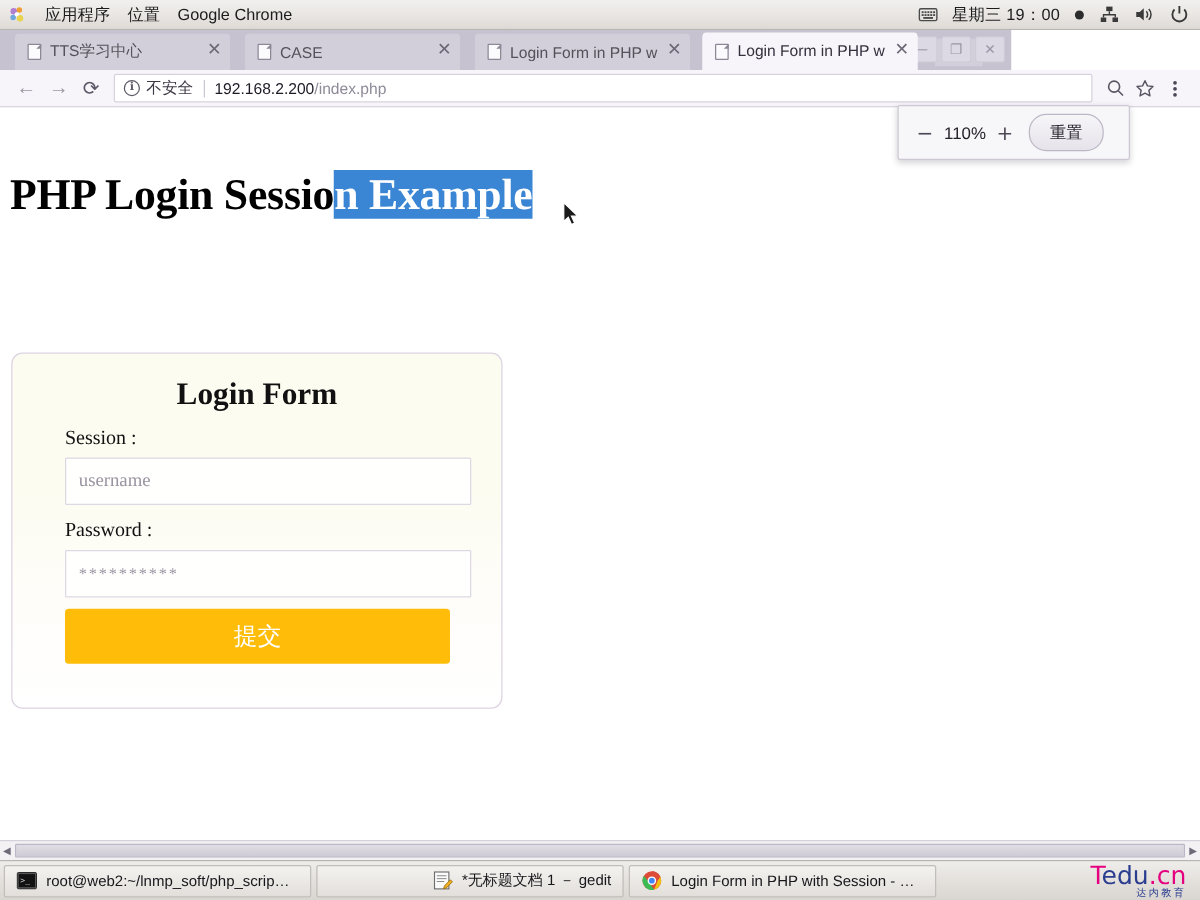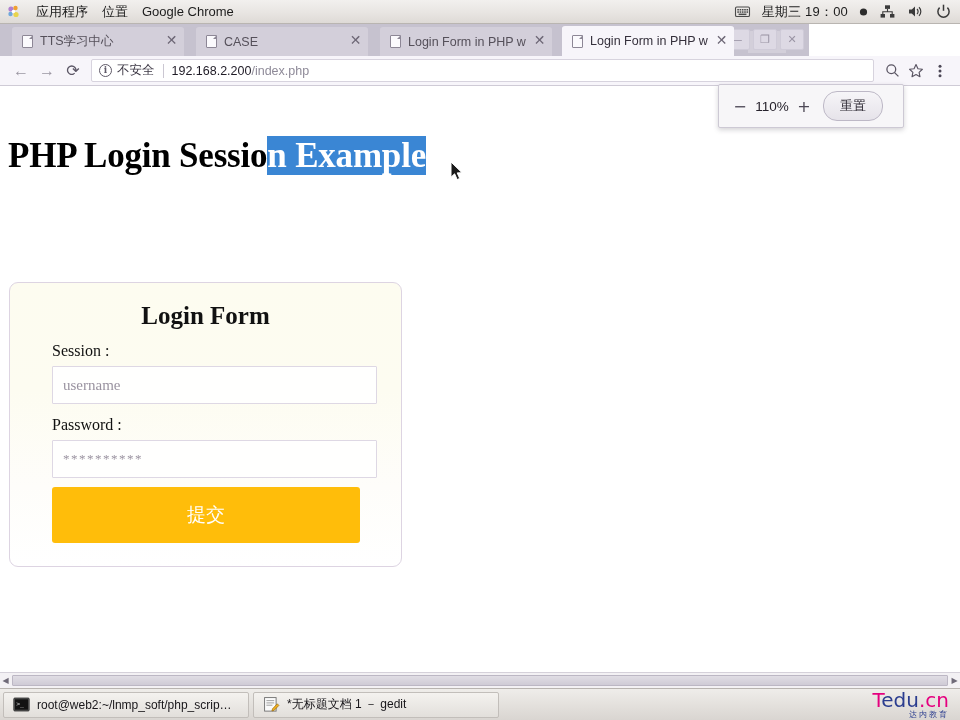--- a/index.html
+++ b/index.html
@@ -157,21 +157,21 @@
   }
   .field-input {
     display: block; width: 325px; height: 38px; margin: 6px 0 0 42px;
     border: 1px solid #ded8e4; background: #fffffe; border-radius: 1px;
     font-family: "Liberation Serif", serif; font-size: 15px;
     color: #222; padding: 0 10px; outline: none;
   }
   .field-input::placeholder { color: #9a93a0; }
   .field-input.pw { letter-spacing: 1.5px; font-size: 13px; }
   .submit-btn {
-    display: block; width: 308px; height: 56px; margin: 9px 0 0 42px;
+    display: block; width: 308px; height: 44px; margin: 9px 0 0 42px;
     background: #ffbd0a; border: none; border-radius: 3px;
     color: #ffffff; font-size: 19px; cursor: pointer;
     font-family: "Liberation Sans", sans-serif;
   }
 
   
   .zoom-bubble {
     position: absolute; left: 718px; top: 84px;
     width: 186px; height: 44px;
     background: #f7f6f8; border: 1px solid #cdc9d4;
@@ -413,35 +413,48 @@
       <span class="task-ico">
         <svg width="17" height="17" viewBox="0 0 17 17">
           <rect x="0.8" y="2" width="15.4" height="13" rx="1" fill="#555" stroke="#2b2b2b" stroke-width="0.8"></rect>
           <rect x="2" y="3.3" width="13" height="10.4" fill="#121212"></rect>
           <text x="3.2" y="10.4" font-size="6.5" fill="#d8d8d8" font-family="monospace">&gt;_</text>
         </svg>
       </span>
       <span>root@web2:~/lnmp_soft/php_scrip…</span>
     </div>
 
-    <div class="task-btn" style="width:246px;">
+    <div class="task-btn" style="width:246px;justify-content:flex-end;">
       <span class="task-ico">
         <svg width="17" height="17" viewBox="0 0 17 17">
           <rect x="1.6" y="1.6" width="11.5" height="13.5" fill="#fafafa" stroke="#6d6d6d" stroke-width="0.9"></rect>
           <g stroke="#8c8c8c" stroke-width="0.8">
             <line x1="3.4" y1="4.6" x2="11.2" y2="4.6"></line>
               <line x1="3.4" y1="6.9" x2="11.2" y2="6.9"></line>
             <line x1="3.4" y1="9.2" x2="9.4" y2="9.2"></line>
           </g>
           <path d="M9.5 12.8 L14.3 7.8 L15.9 9.4 L11.1 14.4 L8.9 15 z" fill="#f0b020" stroke="#9a6c10" stroke-width="0.7"></path>
         </svg>
       </span>
       <span>*无标题文档 1 － gedit</span>
     </div>
 
+    <div class="task-btn" style="width:246px;">
+      <span class="task-ico">
+        <svg width="17" height="17" viewBox="0 0 17 17">
+          <circle cx="8.5" cy="8.5" r="7.5" fill="#dd4b39"></circle>
+          <path d="M8.5 1 A7.5 7.5 0 0 1 15.2 5.3 L8.5 5.3 z" fill="#dd4b39"></path>
+          <path d="M15.2 5.3 A7.5 7.5 0 0 1 10.3 15.7 L13 9 z" fill="#f4c20d"></path>
+          <path d="M10.3 15.7 A7.5 7.5 0 0 1 2.1 4.6 L6.4 9.9 z" fill="#3cba54"></path>
+          <circle cx="8.5" cy="8.5" r="3.4" fill="#ffffff"></circle>
+          <circle cx="8.5" cy="8.5" r="2.3" fill="#4285f4"></circle>
+        </svg>
+      </span>
+      <span>Login Form in PHP with Session - …</span>
+    </div>
 
     <div class="tedu-logo">
       <div class="tedu-main"><span class="tedu-t">T</span><span class="tedu-edu">edu</span><span class="tedu-cn">.cn</span></div>
       <div class="tedu-sub">达内教育</div>
     </div>
   </div>
 
 </div>
 
 </body></html>

